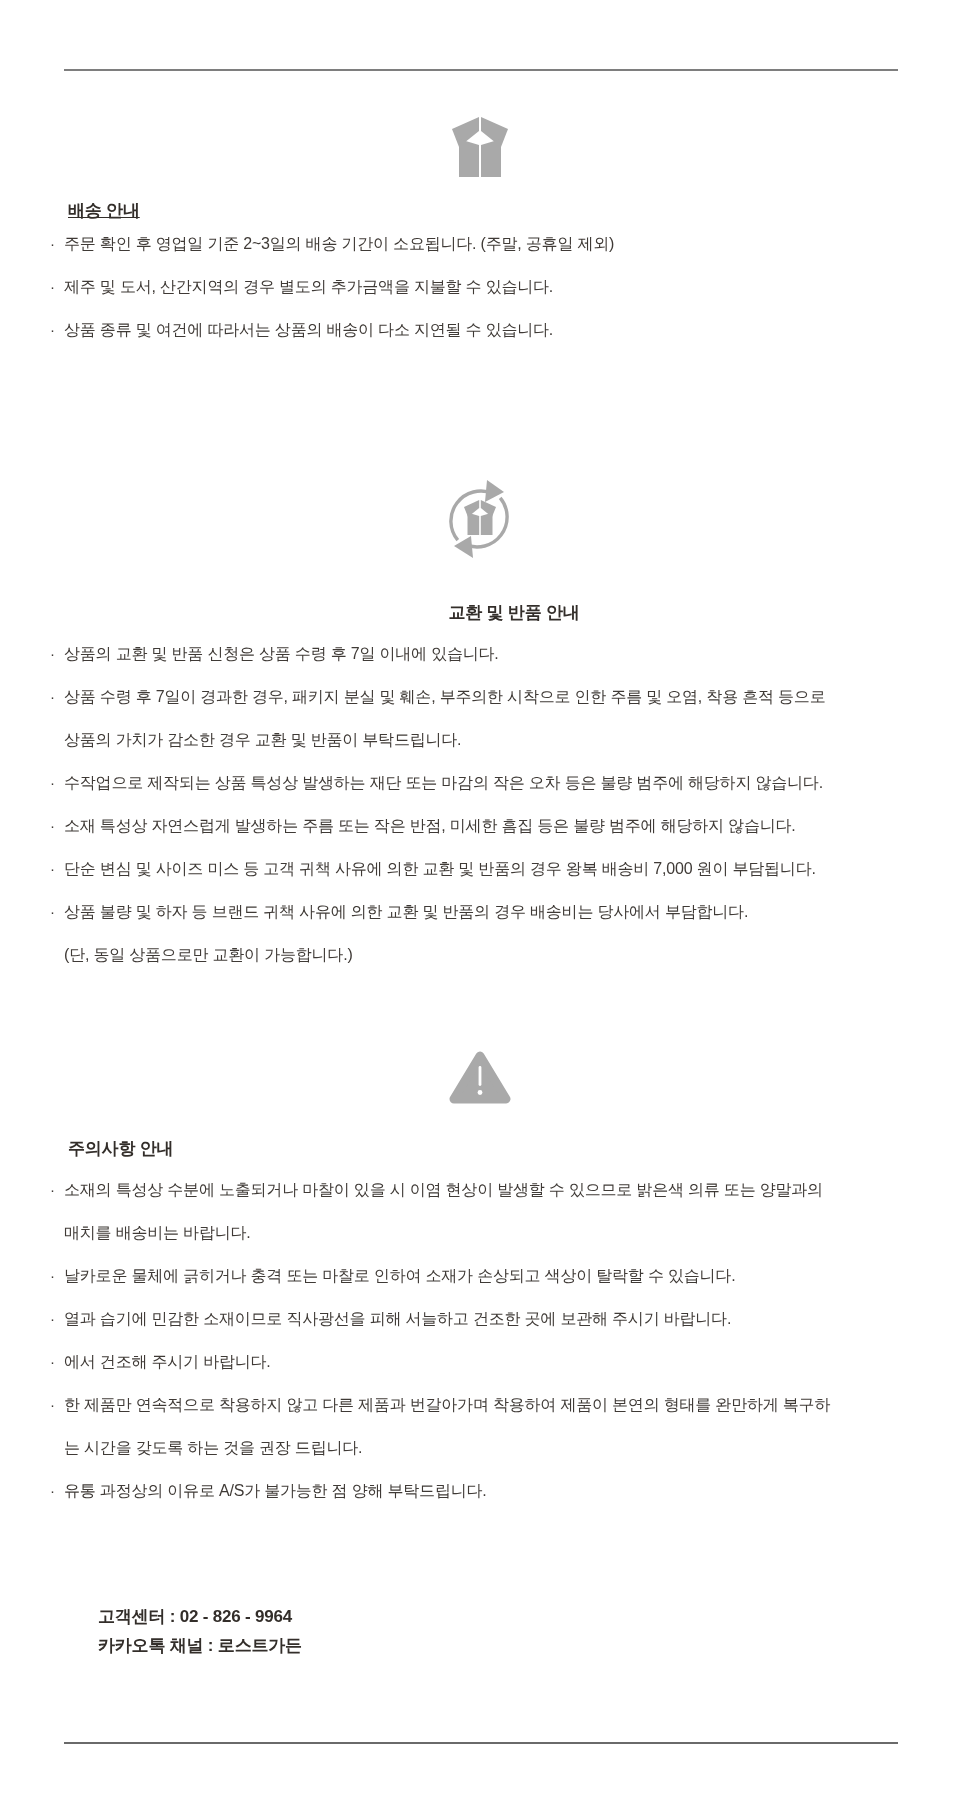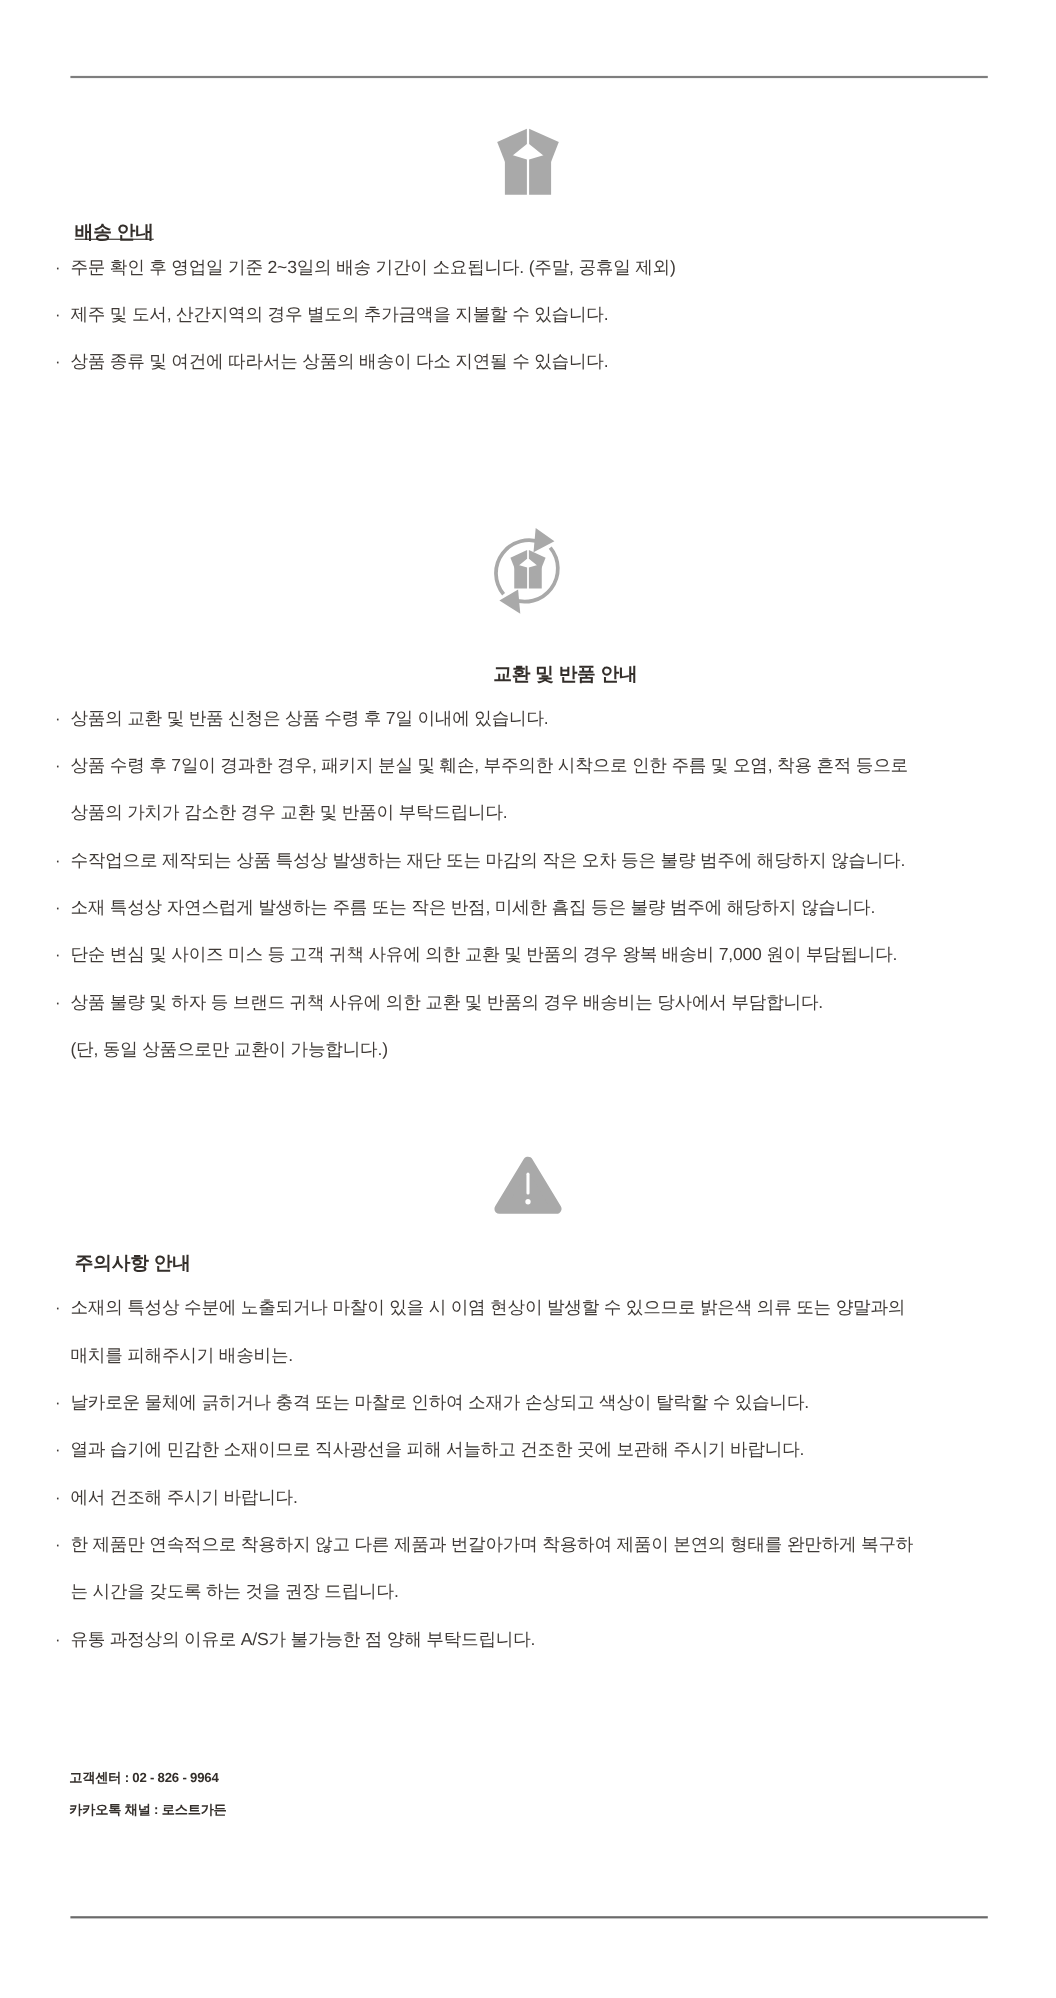--- a/index.html
+++ b/index.html
@@ -70,23 +70,23 @@
     font-size:15px;
     color:var(--text);
   }
   .lines{flex:1;min-width:0;}
   .line{white-space:nowrap;}
   .footer{
     position:absolute;
     top:1602px;
     left:0;
     width:960px;
-    padding-left:63px;
+    padding-left:98px;
     box-sizing:border-box;
-    font-size:12px;
+    font-size:17px;
     line-height:29px;
     font-weight:bold;
     color:var(--heading);
     letter-spacing:-0.2px;
   }
   .icon-svg{display:block;}
 </style>
 </head>
 <body>
 
@@ -195,21 +195,21 @@
         <rect x="29.6" y="16" width="2.8" height="20" rx="1.4" fill="#ffffff"></rect>
         <circle cx="31" cy="42.5" r="2.4" fill="#ffffff"></circle>
       </svg>
     </div>
     <h3 class="sec-title">주의사항 안내</h3>
     <div class="items">
         <div class="item">
           <span class="bullet">·</span>
           <div class="lines">
             <div class="line">소재의 특성상 수분에 노출되거나 마찰이 있을 시 이염 현상이 발생할 수 있으므로 밝은색 의류 또는 양말과의</div>
-            <div class="line">매치를 피해주시기 배송비는.</div>
+            <div class="line">매치를 배송비는 바랍니다.</div>
           </div>
         </div>
         <div class="item">
           <span class="bullet">·</span>
           <div class="lines">
             <div class="line">날카로운 물체에 긁히거나 충격 또는 마찰로 인하여 소재가 손상되고 색상이 탈락할 수 있습니다.</div>
           </div>
         </div>
         <div class="item">
           <span class="bullet">·</span>

